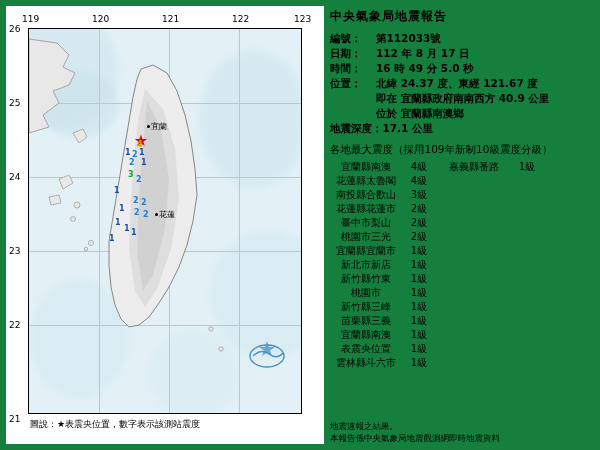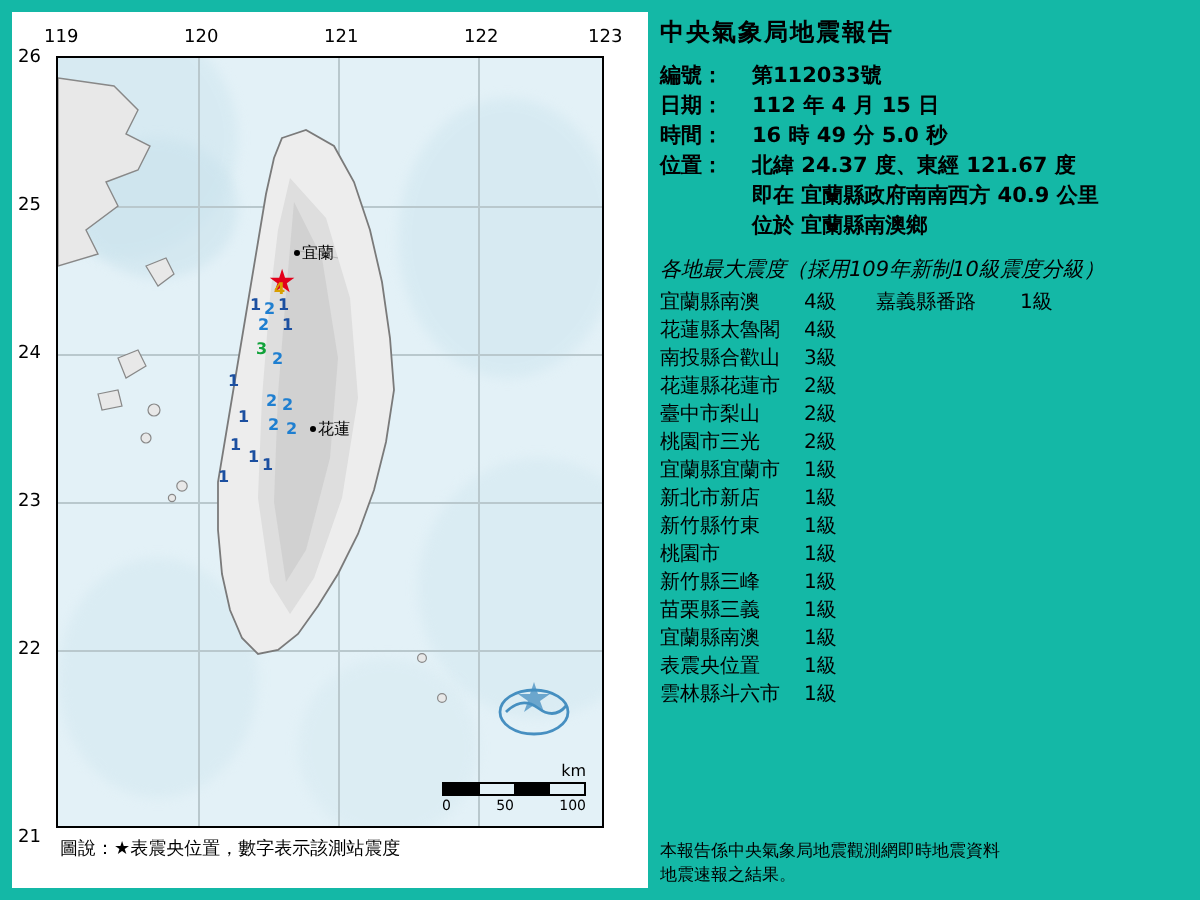--- a/index.html
+++ b/index.html
@@ -10,21 +10,21 @@
     width: 600px;
     height: 450px;
     background: #ffffff;
     font-family: "DejaVu Sans", "Liberation Sans", sans-serif;
     overflow: hidden;
   }
   #page {
     position: relative;
     width: 600px;
     height: 450px;
-    background: #14b8a6;
+    background: #15803d;
   }
 
   
   #map-panel {
     position: absolute;
     left: 6px;
     top: 6px;
     width: 318px;
     height: 438px;
     box-sizing: border-box;
@@ -186,33 +186,33 @@
     width: 46px;
   }
   .info-row .val { }
   .indent { padding-left: 46px; }
 
   #intensity-head {
     font-size: 10.5px;
     margin-top: 7px;
     margin-bottom: 3px;
     white-space: nowrap;
-    font-style: italic;
   }
   #intensity-table {
     font-size: 10px;
     line-height: 14px;
   }
   .int-row {
     display: flex;
     white-space: nowrap;
   }
   .int-col {
     width: 108px;
     display: flex;
+    text-align: center;
   }
   .int-col .place { width: 72px; }
   .int-col .lvl { width: 34px; }
 
   #footnote {
     position: absolute;
     left: 0;
     bottom: 0;
     font-size: 8.5px;
     line-height: 12px;
@@ -307,56 +307,45 @@
 
       <div class="city" style="left:118px;top:92px;"><span class="dot"></span><span>宜蘭</span></div>
       <div class="city" style="left:126px;top:180px;"><span class="dot"></span><span>花蓮</span></div>
 
       <svg id="cwb-logo" viewBox="0 0 40 34">
         <ellipse cx="20" cy="19" rx="17" ry="11" fill="none" stroke="#2c7fb8" stroke-width="1.4"></ellipse>
         <path d="M6,19 Q14,11 22,17 Q30,23 36,16" fill="none" stroke="#2c7fb8" stroke-width="1.4"></path>
         <path d="M20,4 L22,10 L28,10 L23,13.5 L25,19 L20,15.5 L15,19 L17,13.5 L12,10 L18,10 Z" fill="#2c7fb8" opacity="0.75"></path>
       </svg>
 
-      <div id="scale-bar">
-        <div class="km">km</div>
-        <div class="bar">
-            <div></div>
-            <div></div>
-            <div></div>
-            <div></div>
-          </div>
-        <div class="ticks">
-          <span>0</span>
-          <span>50</span>
-          <span>100</span>
-        </div>
-      </div>
     </div>
 
     <div id="map-legend">圖說：★表震央位置，數字表示該測站震度</div>
   </div>
 
   <div id="report">
     <div id="report-title">中央氣象局地震報告</div>
 
     <div class="info-row">
       <span class="lab">編號：</span><span class="val">第112033號</span>
     </div>
     <div class="info-row">
-      <span class="lab">日期：</span><span class="val">112 年 4 月 15 日</span>
+      <span class="lab">日期：</span><span class="val">112 年 8 月 17 日</span>
     </div>
     <div class="info-row">
       <span class="lab">時間：</span><span class="val">16 時 49 分 5.0 秒</span>
     </div>
     <div class="info-row">
       <span class="lab">位置：</span><span class="val">北緯 24.37 度、東經 121.67 度</span>
     </div>
     <div class="info-row indent">即在 宜蘭縣政府南南西方 40.9 公里</div>
     <div class="info-row indent">位於 宜蘭縣南澳鄉</div>
+    <div class="info-row">
+      <span>地震深度：</span><span class="val">17.1 公里</span>
+    </div>
 
     <div id="intensity-head">各地最大震度（採用109年新制10級震度分級）</div>
 
     <div id="intensity-table">
       <div class="int-row">
         <div class="int-col">
             <span class="place">宜蘭縣南澳</span>
             <span class="lvl">4級</span>
           </div>
         <div class="int-col">
@@ -444,17 +433,17 @@
       </div>
       <div class="int-row">
         <div class="int-col">
             <span class="place">雲林縣斗六市</span>
             <span class="lvl">1級</span>
           </div>
       </div>
     </div>
 
     <div id="footnote">
+      <div>地震速報之結果。</div>
       <div>本報告係中央氣象局地震觀測網即時地震資料</div>
-      <div>地震速報之結果。</div>
     </div>
   </div>
 </div>
 
 </body></html>

